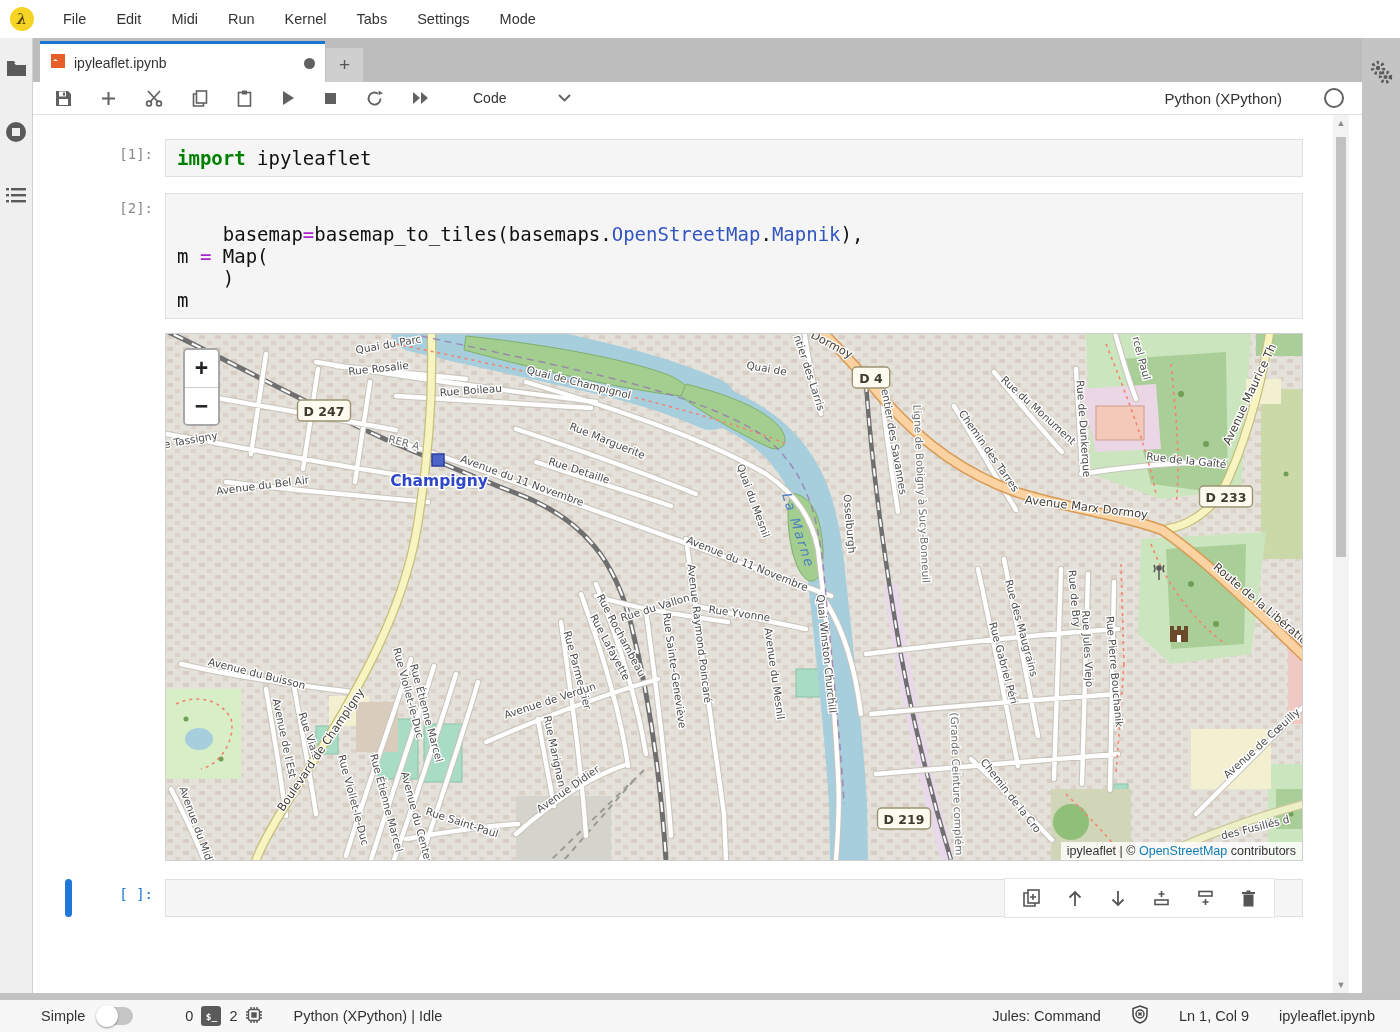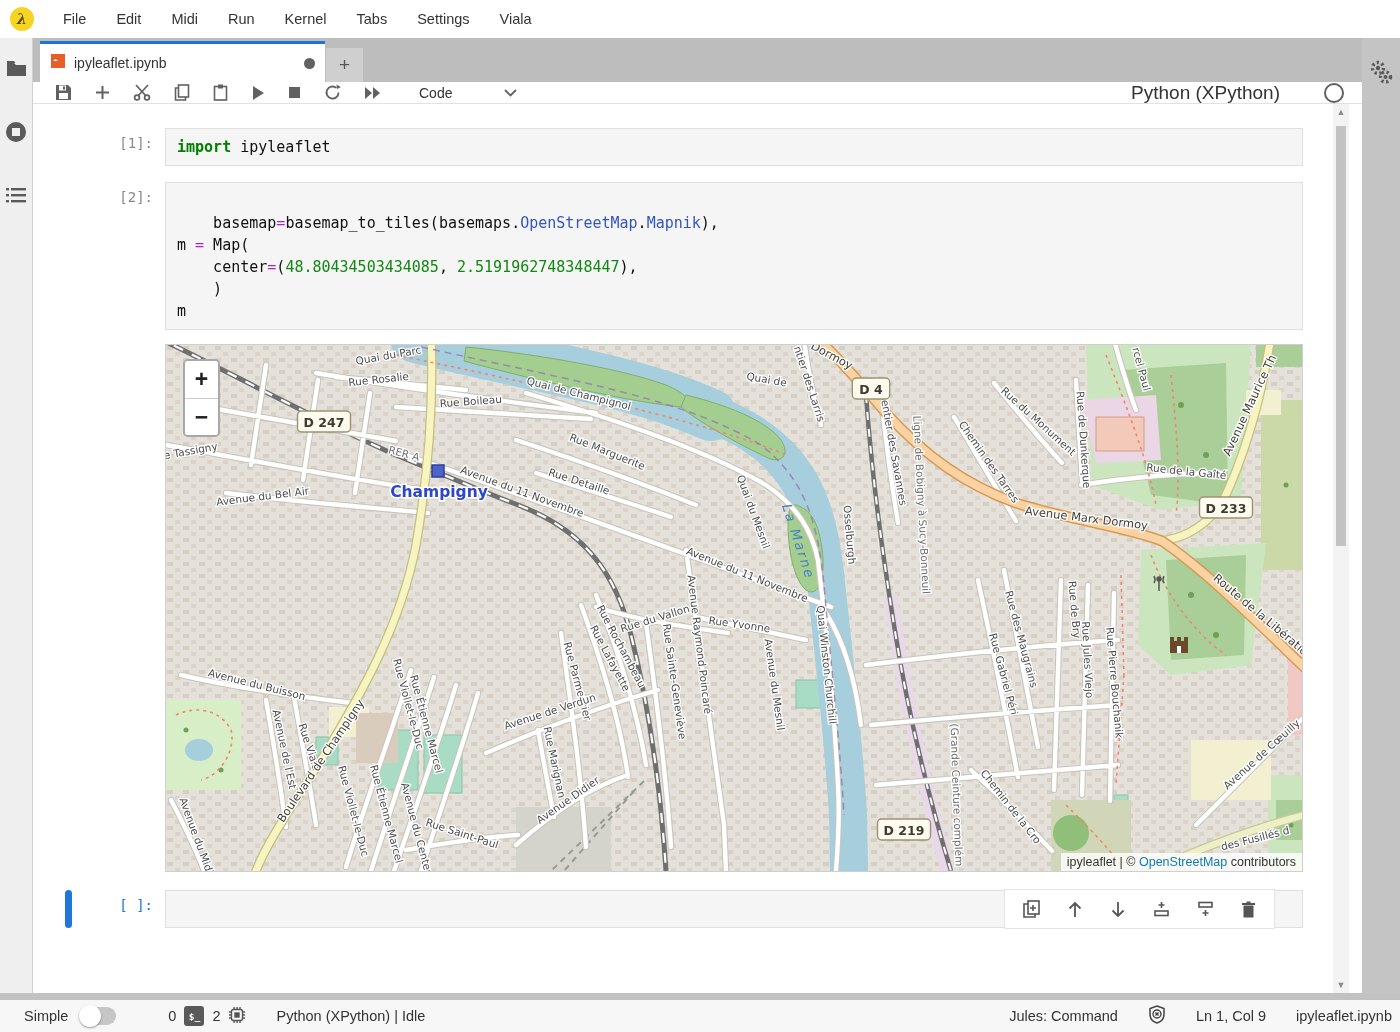--- a/index.html
+++ b/index.html
@@ -24,34 +24,34 @@
   #center-panel{flex:1;display:flex;flex-direction:column;min-width:0}
   
   #tabbar{height:44px;background:#BDBDBD;display:flex;align-items:flex-end}
   #nbtab{width:285px;height:41px;background:#fff;border-top:3px solid var(--tab-accent);
     margin-left:7px;display:flex;align-items:center;padding:0 10px;gap:8px}
   #nbtab .tab-label{font-size:14px;flex:1}
   .dirty-dot{width:11px;height:11px;border-radius:50%;background:var(--dirty-dot)}
   #new-tab{width:37px;height:34px;margin-left:1px;background:#CFCFCF;display:flex;
     align-items:center;justify-content:center;font-size:19px;color:#555}
   
-  #nbtoolbar{height:22px;background:#fff;border-bottom:1px solid #E2E2E2;display:flex;
-    align-items:center;padding:0 17px 0 22px;gap:23px}
+  #nbtoolbar{height:33px;background:#fff;border-bottom:1px solid #E2E2E2;display:flex;
+    align-items:center;padding:0 17px 0 22px;gap:29px}
   #nbtoolbar svg{display:block}
   .tb-spacer{flex:1}
   #celltype{display:flex;align-items:center;gap:52px;margin-left:14px;font-size:14px}
-  #kernel-name{font-size:19px;margin-right:20px}
+  #kernel-name{font-size:15px;margin-right:12px}
   
   #content{position:relative;flex:1;background:#fff;overflow:hidden;padding-top:24px}
   .cell-row{position:relative;margin-left:132px;width:1138px}
   .prompt{position:absolute;left:-104px;top:7px;width:92px;text-align:right;
     font-family:"DejaVu Sans Mono",monospace;font-size:14px;color:#8A8A8A;white-space:pre}
   .prompt.empty{color:var(--tab-accent)}
   .code-box{background:#F5F5F5;border:1px solid #E0E0E0;padding:7px 11px;
-    font-family:"DejaVu Sans Mono",monospace;font-size:15px;line-height:22px;color:#111}
+    font-family:"DejaVu Sans Mono",monospace;font-size:19px;line-height:22px;color:#111}
   .code-line{white-space:pre;min-height:22px}
   .code-line .kw{color:var(--keyword);font-weight:bold}
   .code-line .num{color:var(--number)}
   .code-line .op{color:var(--operator)}
   .code-line .prop{color:var(--property)}
   
   #map-wrap{position:relative;width:1138px;height:528px;border:1px solid #CFCFCF;
     margin-top:14px;overflow:hidden;background:#E4E1DB}
   #zoom-ctl{position:absolute;left:17px;top:14px;width:37px;background:#fff;
     border:2px solid #A8A8A8;border-radius:5px;overflow:hidden;z-index:5}
@@ -77,36 +77,36 @@
   #cell-toolbar{position:absolute;right:28px;top:-1px;height:40px;background:#fff;
     border:1px solid #E5E5E5;display:flex;align-items:center;gap:27px;padding:0 18px;z-index:6}
   #cell-toolbar svg{display:block}
   
   #scrollbar{position:absolute;right:13px;top:0;bottom:0;width:16px;background:#F3F3F3}
   #scrollbar .arrow{position:absolute;left:0;width:16px;text-align:center;font-size:9px;color:#8a8a8a}
   #sb-thumb{position:absolute;left:3px;top:22px;width:10px;height:420px;background:#C2C2C2}
   #bottom-strip{position:absolute;left:0;right:0;bottom:0;height:7px;background:#C2C2C2;z-index:4}
   
   #statusbar{height:32px;background:#F7F7F7;display:flex;align-items:center;
-    padding:0 8px;font-size:14.5px;gap:0}
+    padding:0 25px;font-size:14.5px;gap:0}
   .sb-gap{width:34px}
   .toggle{width:36px;height:18px;border-radius:9px;background:#C6C6C6;position:relative;margin-left:12px}
   .toggle .knob{position:absolute;left:-1px;top:-2px;width:22px;height:22px;border-radius:50%;
     background:#fff;box-shadow:0 1px 2px rgba(0,0,0,.4)}
   .term-badge{width:20px;height:20px;background:#5A5A5A;border-radius:3px;color:#fff;
     font-family:"DejaVu Sans Mono",monospace;font-size:9.5px;font-weight:bold;
     display:flex;align-items:center;justify-content:center;margin:0 8px}
   .sb-right{margin-left:auto;display:flex;align-items:center;gap:30px}
 </style>
 </head>
 <body>
 
 <div id="menubar">
   <div id="logo">λ</div>
-  <div id="menu-items"><span class="menu-item">File</span><span class="menu-item">Edit</span><span class="menu-item">Midi</span><span class="menu-item">Run</span><span class="menu-item">Kernel</span><span class="menu-item">Tabs</span><span class="menu-item">Settings</span><span class="menu-item">Viala</span></div>
+  <div id="menu-items"><span class="menu-item">File</span><span class="menu-item">Edit</span><span class="menu-item">Midi</span><span class="menu-item">Run</span><span class="menu-item">Kernel</span><span class="menu-item">Tabs</span><span class="menu-item">Settings</span><span class="menu-item">Mode</span></div>
 </div>
 
 <div id="workspace">
 
   <div id="left-sidebar">
     <span>
       <svg width="21" height="17" viewBox="0 0 21 17">
           <path d="M1,3 h7 l2,2 h10 v11 h-19 z M1,1 h7 l1.5,2 h-8.5z" fill="#5A5A5A"></path>
         </svg>
     </span>
@@ -230,21 +230,20 @@
             <div class="code-line"><span class="kw">import</span><span> ipyleaflet</span></div>
           </div>
       </div>
 
       <div class="cell-row" style="margin-top:16px">
         <span class="prompt">[2]:</span>
         <div class="code-box">
             <div class="code-line">&nbsp;</div>
             <div class="code-line"><span>    basemap</span><span class="op">=</span><span>basemap_to_tiles(basemaps.</span><span class="prop">OpenStreetMap</span><span>.</span><span class="prop">Mapnik</span><span>),</span></div>
             <div class="code-line"><span>m </span><span class="op">=</span><span> Map(</span></div>
-            <div class="code-line"><span>    center</span><span class="op">=</span><span>(</span><span class="num">48.80434503434085</span><span>, </span><span class="num">2.5191962748348447</span><span>),</span></div>
             <div class="code-line"><span>    )</span></div>
             <div class="code-line"><span>m</span></div>
           </div>
       </div>
 
       <div class="cell-row">
         <div id="map-wrap">
           <svg id="map-svg" width="1138" height="526" viewBox="0 0 1138 526">
             <defs>
               <pattern id="bld" width="16" height="12" patternUnits="userSpaceOnUse">

